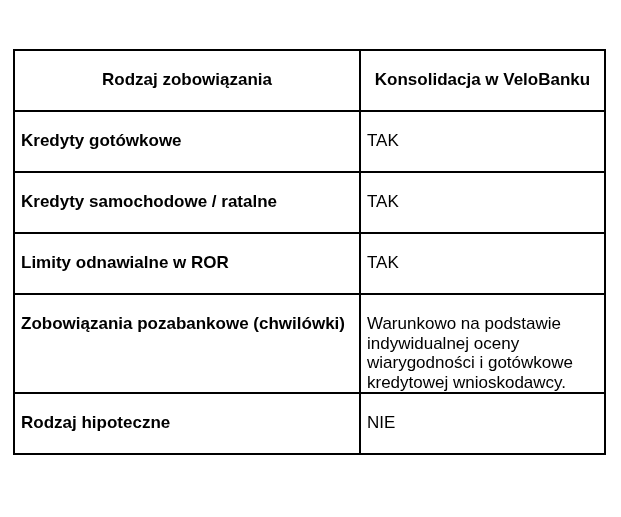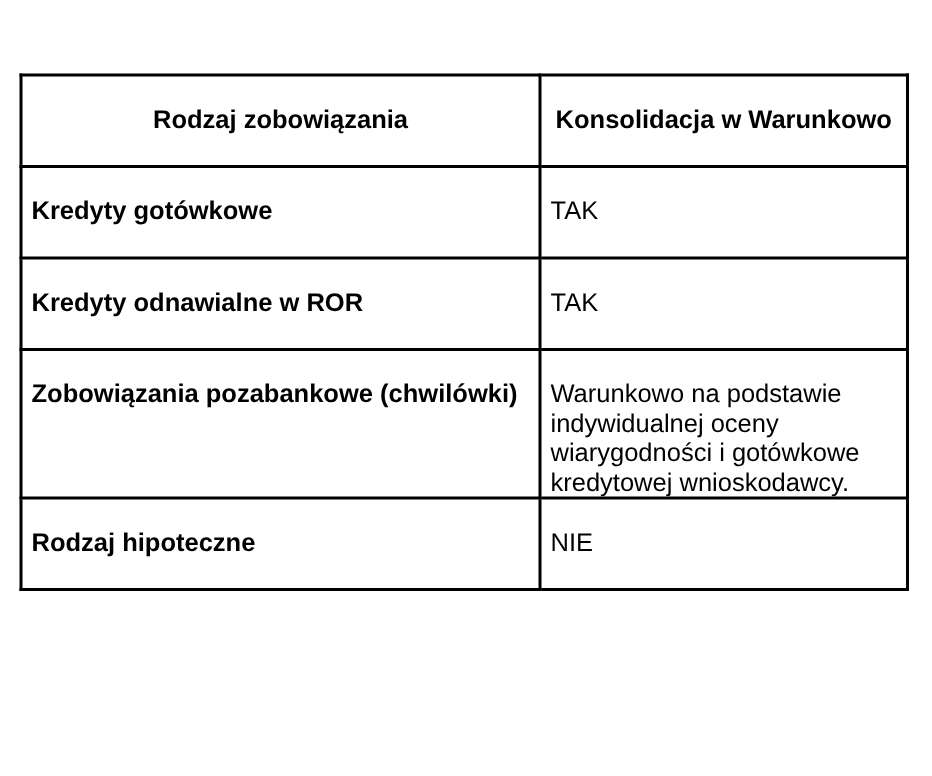--- a/index.html
+++ b/index.html
@@ -59,30 +59,34 @@
 
 <div class="canvas">
   <table class="consolidation">
     <colgroup>
       <col class="c1">
       <col class="c2">
     </colgroup>
     <thead>
       <tr class="row">
         <th>Rodzaj zobowiązania</th>
-        <th>Konsolidacja w Warunkowo</th>
+        <th>Konsolidacja w VeloBanku</th>
       </tr>
     </thead>
     <tbody>
       <tr class="row">
         <td>Kredyty gotówkowe</td>
         <td class="value">TAK</td>
       </tr>
       <tr class="row">
-        <td>Kredyty odnawialne w ROR</td>
+        <td>Kredyty samochodowe / ratalne</td>
+        <td class="value">TAK</td>
+      </tr>
+      <tr class="row">
+        <td>Limity odnawialne w ROR</td>
         <td class="value">TAK</td>
       </tr>
       <tr class="row-tall">
         <td>Zobowiązania pozabankowe (chwilówki)</td>
         <td class="value">Warunkowo na podstawie indywidualnej oceny wiarygodności i gotówkowe kredytowej wnioskodawcy.</td>
       </tr>
       <tr class="row">
         <td>Rodzaj hipoteczne</td>
         <td class="value">NIE</td>
       </tr>

